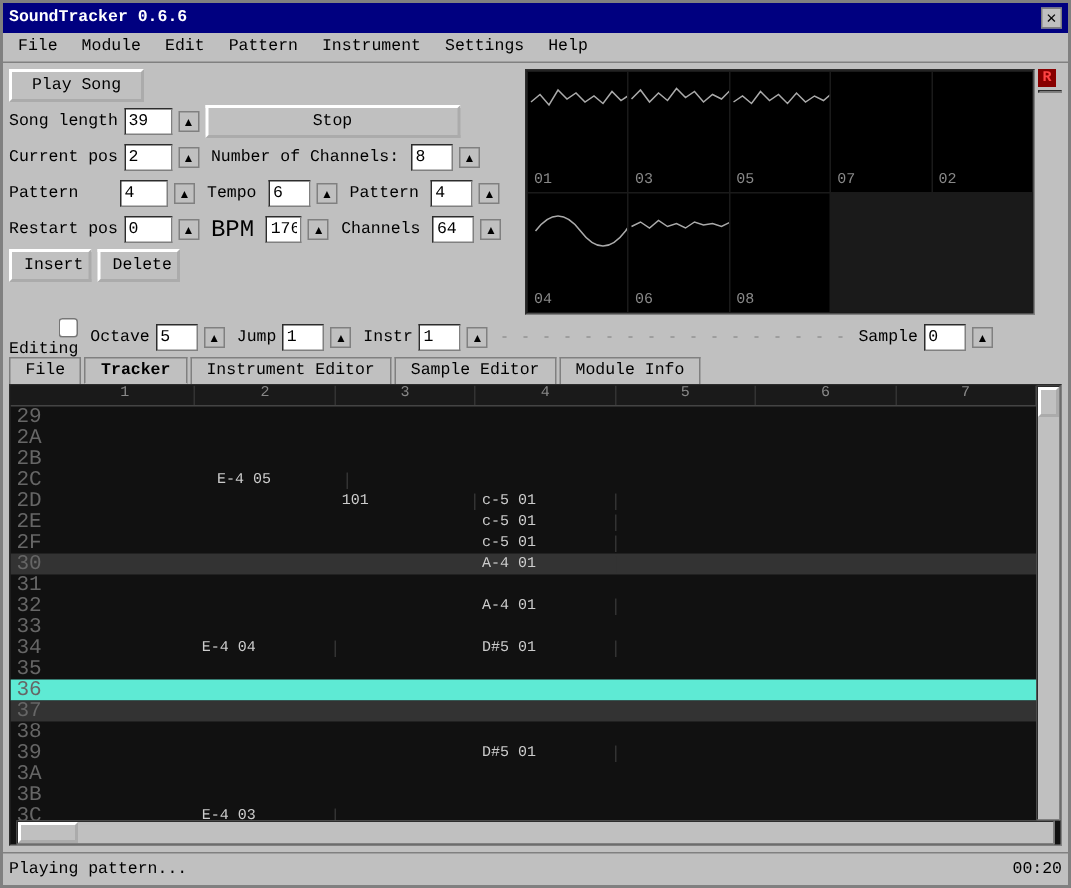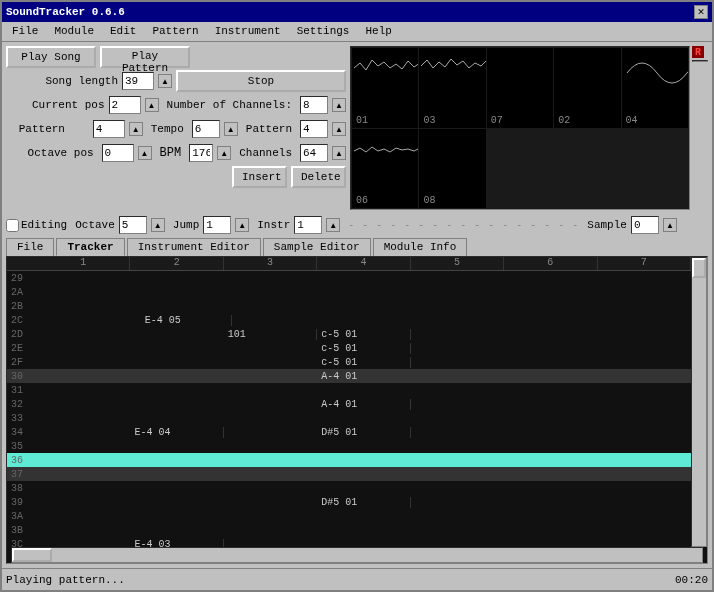--- a/index.html
+++ b/index.html
@@ -66,21 +66,20 @@
       flex-direction: column;
       gap: 2px;
       width: 340px;
       flex-shrink: 0;
     }
     .control-row {
       display: flex;
       align-items: center;
       gap: 4px;
       height: 22px;
-      justify-content: flex-end;
     }
     .label { font-size: 11px; min-width: 70px; }
     .input-field {
       background: white;
       border: 1px inset #808080;
       width: 32px; height: 18px;
       font-size: 11px;
       text-align: left;
       padding: 1px 2px;
       font-family: 'Courier New', monospace;
@@ -133,21 +132,21 @@
       flex-shrink: 0;
     }
     .bottom-controls {
       display: flex;
       align-items: center;
       gap: 4px;
       padding: 2px 4px;
       height: 22px;
       flex-shrink: 0;
     }
-    .checkbox-label { display: flex; align-items: flex-start; gap: 2px; font-size: 11px; }
+    .checkbox-label { display: flex; align-items: flex-end; gap: 2px; font-size: 11px; flex-direction: column; }
     .dash-line { color: #888; letter-spacing: 1px; font-size: 11px; }
     .tabs-bar {
       display: flex;
       gap: 2px;
       padding: 2px 4px 0;
       flex-shrink: 0;
     }
     .tab {
       background: #c0c0c0;
       border: 1px solid #808080;
@@ -189,21 +188,21 @@
       background: #333333;
       color: #cccccc;
     }
     .track-row.cursor-row {
       background: #5eead4;
       color: #ffffff;
     }
     .row-num {
       width: 30px;
       color: #666666;
-      font-size: 10px;
+      font-size: 14px;
       padding-left: 4px;
       flex-shrink: 0;
     }
     .track-col {
       width: 95px;
       border-right: 1px solid #333333;
       padding-left: 4px;
       color: #aaaaaa;
       font-size: 10px;
     }
@@ -295,21 +294,20 @@
     <span class="menu-item">Instrument</span>
     <span class="menu-item">Settings</span>
     <span class="menu-item">Help</span>
   </div>
 
   <div class="top-area">
     <div class="controls-left">
 
       <div class="play-btns">
         <button class="btn btn-wide">Play Song</button>
-        <button class="btn btn-wide">Play Pattern</button>
       </div>
 
       <div class="control-row">
         <span class="label">Song length</span>
         <input class="input-field" value="39" style="width: 32px;">
         <button class="arrow-btn">▲</button>
         <div style="width:170px; display:flex; justify-content:center;">
           <button class="btn" style="width:185px">Stop</button>
         </div>
       </div>
@@ -329,24 +327,24 @@
         <button class="arrow-btn">▲</button>
         <span style="margin-left:4px; font-size:11px;">Tempo</span>
         <input class="input-field" value="6" style="width: 28px; margin-left: 4px;">
         <button class="arrow-btn">▲</button>
         <span style="margin-left:4px; font-size:11px;">Pattern</span>
         <input class="input-field" value="4" style="width: 28px; margin-left: 4px;">
         <button class="arrow-btn">▲</button>
       </div>
 
       <div class="control-row">
-        <span class="label">Octave pos</span>
+        <span class="label">Restart pos</span>
         <input class="input-field" value="0" style="width: 32px;">
         <button class="arrow-btn">▲</button>
-        <span style="margin-left:4px; font-size:12px;">BPM</span>
+        <span style="margin-left:4px; font-size:16px;">BPM</span>
         <input class="input-field" value="176" style="width: 24px; margin-left: 4px;">
         <button class="arrow-btn">▲</button>
         <span style="margin-left:4px; font-size:11px;">Channels</span>
         <input class="input-field" value="64" style="width: 28px; margin-left: 4px;">
         <button class="arrow-btn">▲</button>
       </div>
 
       <div class="control-row">
         <button class="btn" style="width:55px">Insert</button>
         <button class="btn" style="width:55px">Delete</button>
@@ -360,20 +358,26 @@
           <svg width="100%" height="100%">
             <polyline points="2,20 8,15 14,22 20,12 26,18 32,14 38,20 44,16 50,21 56,13 62,19 68,15 74,20 80,14 86,19" stroke="#aaaaaa" stroke-width="1" fill="none"></polyline>
           </svg>
           <span class="wave-label">01</span>
         </div>
         <div class="wave-cell">
           <svg width="100%" height="100%">
             <polyline points="2,18 8,12 14,20 20,14 26,19 32,11 38,17 44,13 50,20 56,15 62,18 68,12 74,17 80,13 86,18" stroke="#aaaaaa" stroke-width="1" fill="none"></polyline>
           </svg>
           <span class="wave-label">03</span>
+        </div>
+        <div class="wave-cell">
+          <svg width="100%" height="100%">
+            <polyline points="2,20 8,16 14,21 20,13 26,19 32,15 38,21 44,14 50,20 56,16 62,19 68,14 74,20 80,15 86,19" stroke="#aaaaaa" stroke-width="1" fill="none"></polyline>
+          </svg>
+          <span class="wave-label">05</span>
         </div>
         <div class="wave-cell">
           <span class="wave-label">07</span>
         </div>
 
         <div class="wave-cell">
           <span class="wave-label">02</span>
         </div>
         <div class="wave-cell">
           <svg width="100%" height="100%">

